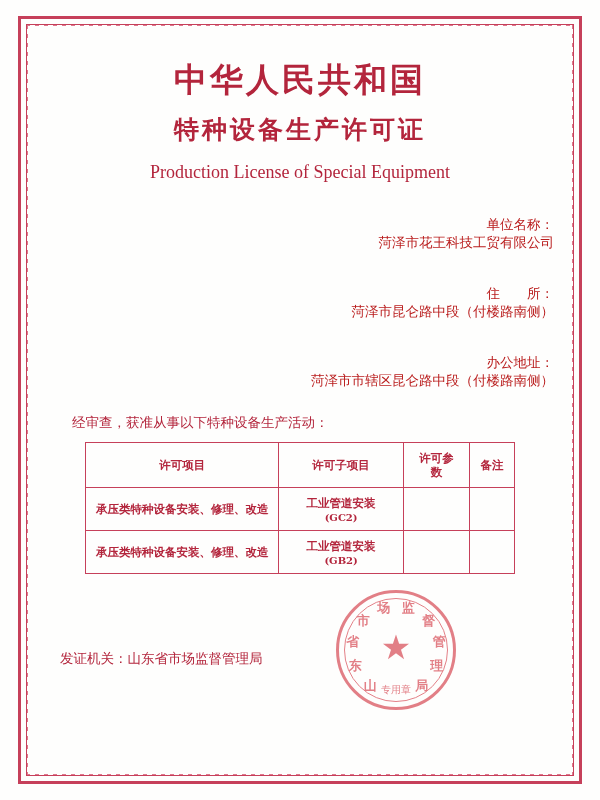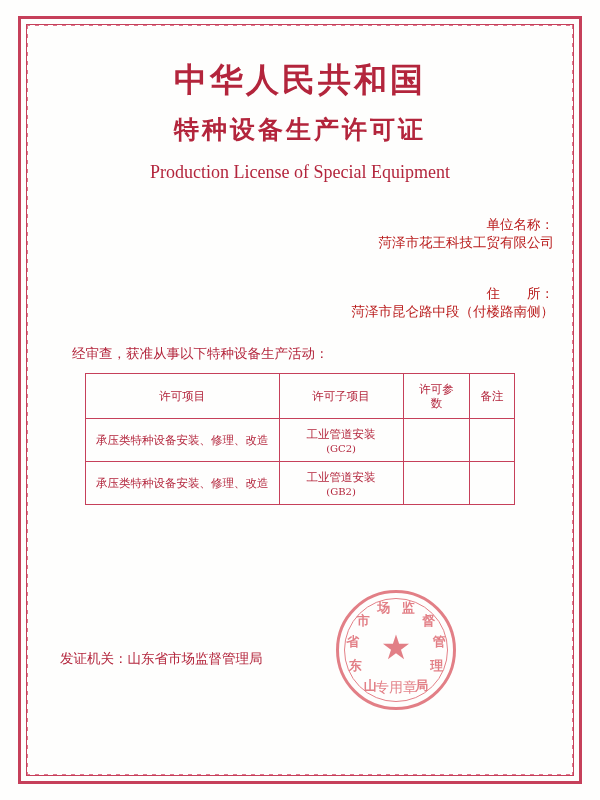--- a/index.html
+++ b/index.html
@@ -133,21 +133,21 @@
     margin: 10px auto 0 auto;
     width: 430px;
     border-collapse: collapse;
     color: #b3253c;
     font-family: "DejaVu Serif", serif;
   }
   table.permit th, table.permit td {
     border: 1px solid #c6405a;
     text-align: center;
     vertical-align: middle;
-    font-weight: normal;
+    font-weight: bold;
     font-size: 11.5px;
     padding: 4px 2px;
   }
   table.permit th {
     height: 36px;
   }
   table.permit td {
     height: 34px;
   }
   .col-item { width: 190px; }
@@ -232,21 +232,21 @@
     text-align: center;
     font-family: "DejaVu Serif", serif;
     font-weight: bold;
   }
   .seal-bottom {
     position: absolute;
     left: 50%;
     bottom: 10px;
     transform: translateX(-50%);
     color: #d2333f;
-    font-size: 14px;
+    font-size: 10px;
     font-family: "DejaVu Serif", serif;
   }
 </style>
 </head>
 <body>
 
 <div class="page">
   <div class="frame-outer"></div>
   <div class="frame-pattern"></div>
   <div class="frame-inner"></div>
@@ -258,20 +258,24 @@
     <div class="title-en1">Production License of Special Equipment</div>
 
 
     <div class="field-row">
       <span class="field-label">单位名称：</span>
       <span class="field-value">菏泽市花王科技工贸有限公司</span>
     </div>
     <div class="field-row">
       <span class="field-label">住　　所：</span>
       <span class="field-value">菏泽市昆仑路中段（付楼路南侧）</span>
+    </div>
+    <div class="field-row">
+      <span class="field-label">办公地址：</span>
+      <span class="field-value">菏泽市市辖区昆仑路中段（付楼路南侧）</span>
     </div>
 
     <div class="scope-line">经审查，获准从事以下特种设备生产活动：</div>
 
     <table class="permit">
       <thead>
         <tr>
           <th class="col-item">许可项目</th>
           <th class="col-sub">许可子项目</th>
           <th class="col-param th-param">

